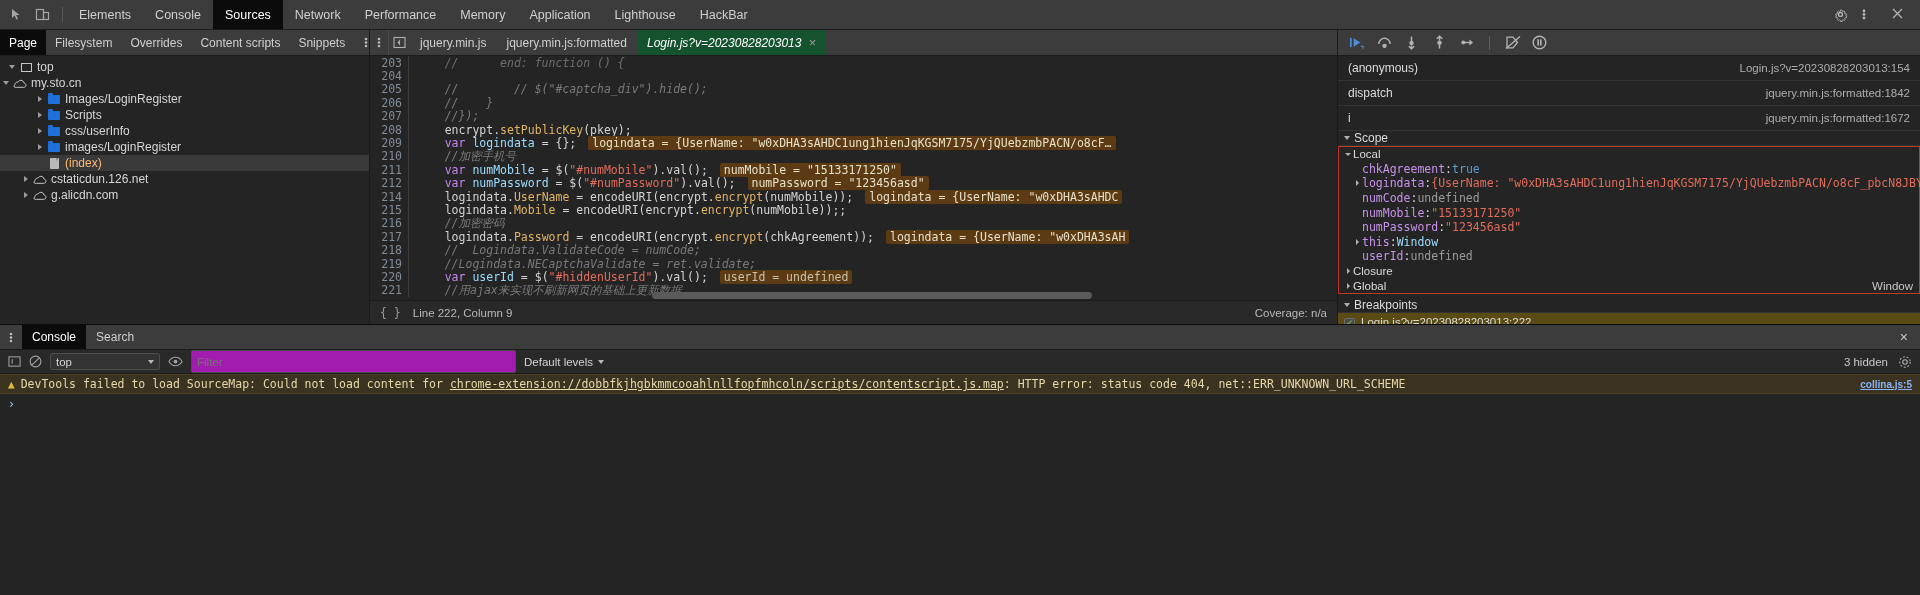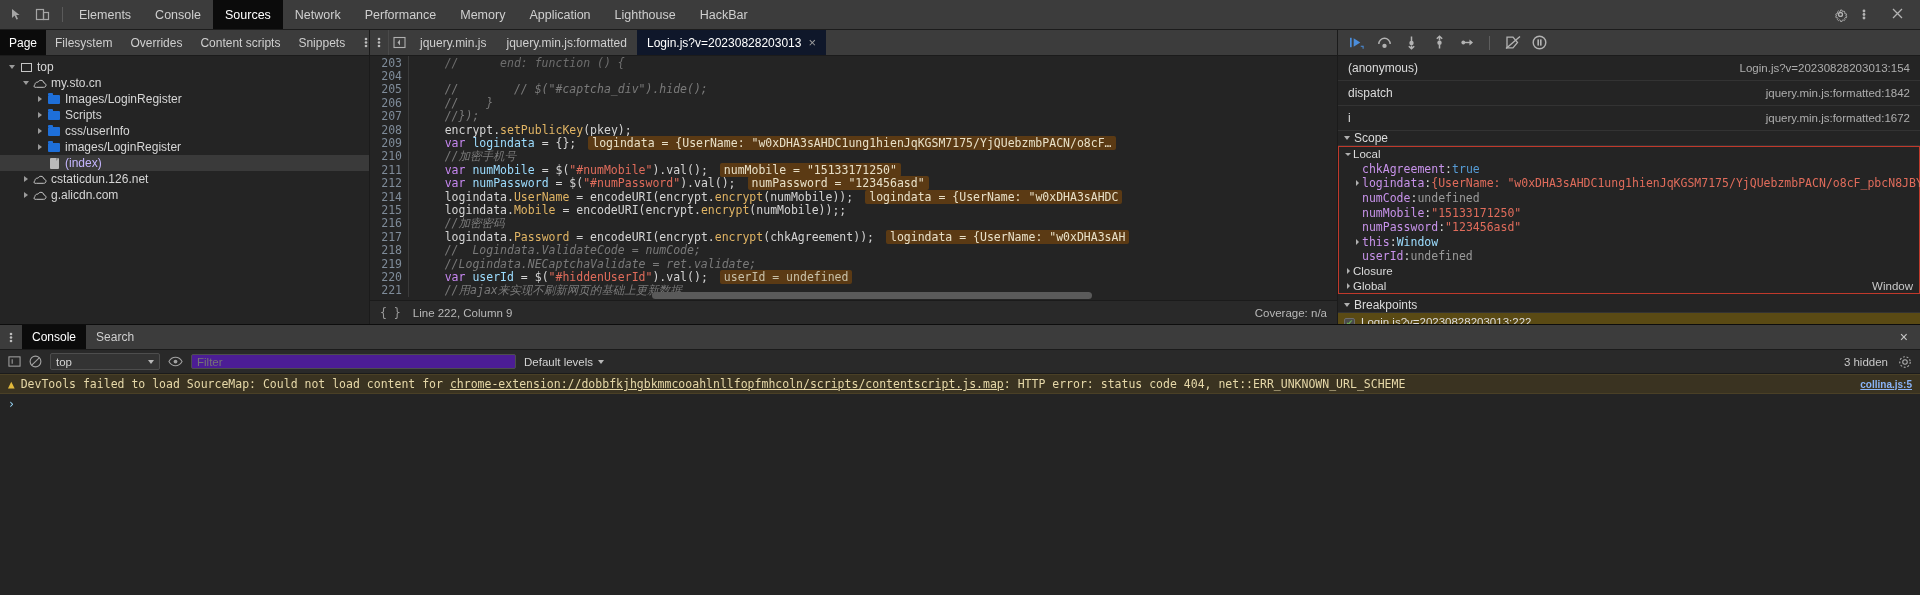--- a/index.html
+++ b/index.html
@@ -67,21 +67,21 @@
   .ed-tabs{
     height:26px; min-height:26px; background:#3c3c3c; display:flex; align-items:stretch;
     border-bottom:1px solid #1b1b1b;
   }
   .ed-dots{ width:18px; display:flex;align-items:center;justify-content:center;cursor:pointer;}
   .ed-pane-btn{ width:22px; display:flex;align-items:center;justify-content:center;cursor:pointer; border-left:1px solid #4a4a4a;}
   .ed-tab{
     display:flex;align-items:center;gap:7px;padding:0 10px;font-size:12px;color:#cfcfcf;
     cursor:pointer;white-space:nowrap;
   }
-  .ed-tab.active{ background:#0f172a; color:#fff; }
+  .ed-tab.active{ background:#14532d; color:#fff;font-style:italic; }
   .xcl{ font-size:13px; color:#9e9e9e; line-height:1;}
   .code{
     flex:1; position:relative; background:#242424; overflow:hidden;
     font-family:"DejaVu Sans Mono", monospace; font-size:11.5px;
   }
   .cline{ height:13.4px; display:flex; align-items:center; white-space:pre; }
   .ln{
     width:38px; min-width:38px; text-align:right; padding-right:6px;
     color:#7f8c9a; user-select:none;
   }
@@ -168,21 +168,21 @@
     height:24px; min-height:24px; background:#292929; display:flex; align-items:center;
     gap:8px; padding:0 8px; border-bottom:1px solid #1b1b1b; font-size:11.5px;
   }
   .ctx-sel{
     width:110px; height:17px; background:#333; border:1px solid #4d4d4d; border-radius:2px;
     display:flex; align-items:center; padding:0 5px; color:#d4d4d4; font-size:11.5px; cursor:pointer;
   }
   .ctx-sel .cv{ flex:1; }
   .cdn{ width:0;height:0;border-left:3.5px solid transparent;border-right:3.5px solid transparent;border-top:4px solid #b8b8b8;}
   .filter-in{
-    width:325px; height:15px; background:#4c1d95; border:1px solid #4d4d4d; border-radius:2px;
+    width:325px; height:23px; background:#a21caf; border:1px solid #4d4d4d; border-radius:2px;
     color:#bdbdbd; font-size:11.5px; padding:0 5px; outline:none;
   }
   .lvl{ display:flex; align-items:center; gap:5px; color:#d4d4d4; cursor:pointer;}
   .c-right{ margin-left:auto; display:flex; align-items:center; gap:10px; color:#c8c8c8;}
   .c-body{ flex:1; position:relative; overflow:hidden; font-family:"DejaVu Sans Mono",monospace; font-size:11.5px;}
   .warnrow{
     background:#3a3321; border-top:1px solid #4a4026; border-bottom:1px solid #4a4026;
     min-height:19px; display:flex; align-items:center; padding:2px 8px 2px 8px; gap:6px; color:#e6d8a8;
   }
   .warnrow .wi{ color:#e2b93b; font-size:11px;}
@@ -293,21 +293,21 @@
       <div class="tree" id="tree">
           <div class="trow" style="padding-left: 6px;">
             <span class="tw">
               <span class="arr open"></span>
             </span>
             <span class="tico">
               <span class="win"></span>
             </span>
             <span>top</span>
           </div>
-          <div class="trow" style="padding-left: 20px;">
+          <div class="trow" style="">
             <span class="tw">
               <span class="arr open"></span>
             </span>
             <span class="tico">
               <svg width="14" height="9" viewBox="0 0 14 9">
                 <path d="M3.4 8.3h7.3c1.4 0 2.3-1 2.3-2.1 0-1.1-.9-2-2-2.1-.2-1.6-1.5-2.8-3.1-2.8-1.3 0-2.4.8-2.9 1.9-.2 0-.3-.1-.5-.1C3.1 3.1 2 4.1 2 5.4c0 .1 0 .2 0 .3-.6.3-1 .9-1 1.5 0 .6.5 1.1 1.1 1.1z" fill="none" stroke="#c6c6c6" stroke-width="1"></path>
               </svg>
             </span>
             <span>my.sto.cn</span>
           </div>
@@ -345,21 +345,21 @@
             <span class="tico">
               <span class="folder"></span>
             </span>
             <span>images/LoginRegister</span>
           </div>
           <div class="trow sel" style="padding-left: 34px;">
             <span class="tw"></span>
             <span class="tico">
               <span class="docf"></span>
             </span>
-            <span style="color: #c4b5fd;">(index)</span>
+            <span style="color: #fdba74;">(index)</span>
           </div>
           <div class="trow" style="padding-left: 20px;">
             <span class="tw">
               <span class="arr"></span>
             </span>
             <span class="tico">
               <svg width="14" height="9" viewBox="0 0 14 9">
                 <path d="M3.4 8.3h7.3c1.4 0 2.3-1 2.3-2.1 0-1.1-.9-2-2-2.1-.2-1.6-1.5-2.8-3.1-2.8-1.3 0-2.4.8-2.9 1.9-.2 0-.3-.1-.5-.1C3.1 3.1 2 4.1 2 5.4c0 .1 0 .2 0 .3-.6.3-1 .9-1 1.5 0 .6.5 1.1 1.1 1.1z" fill="none" stroke="#c6c6c6" stroke-width="1"></path>
               </svg>
             </span>

